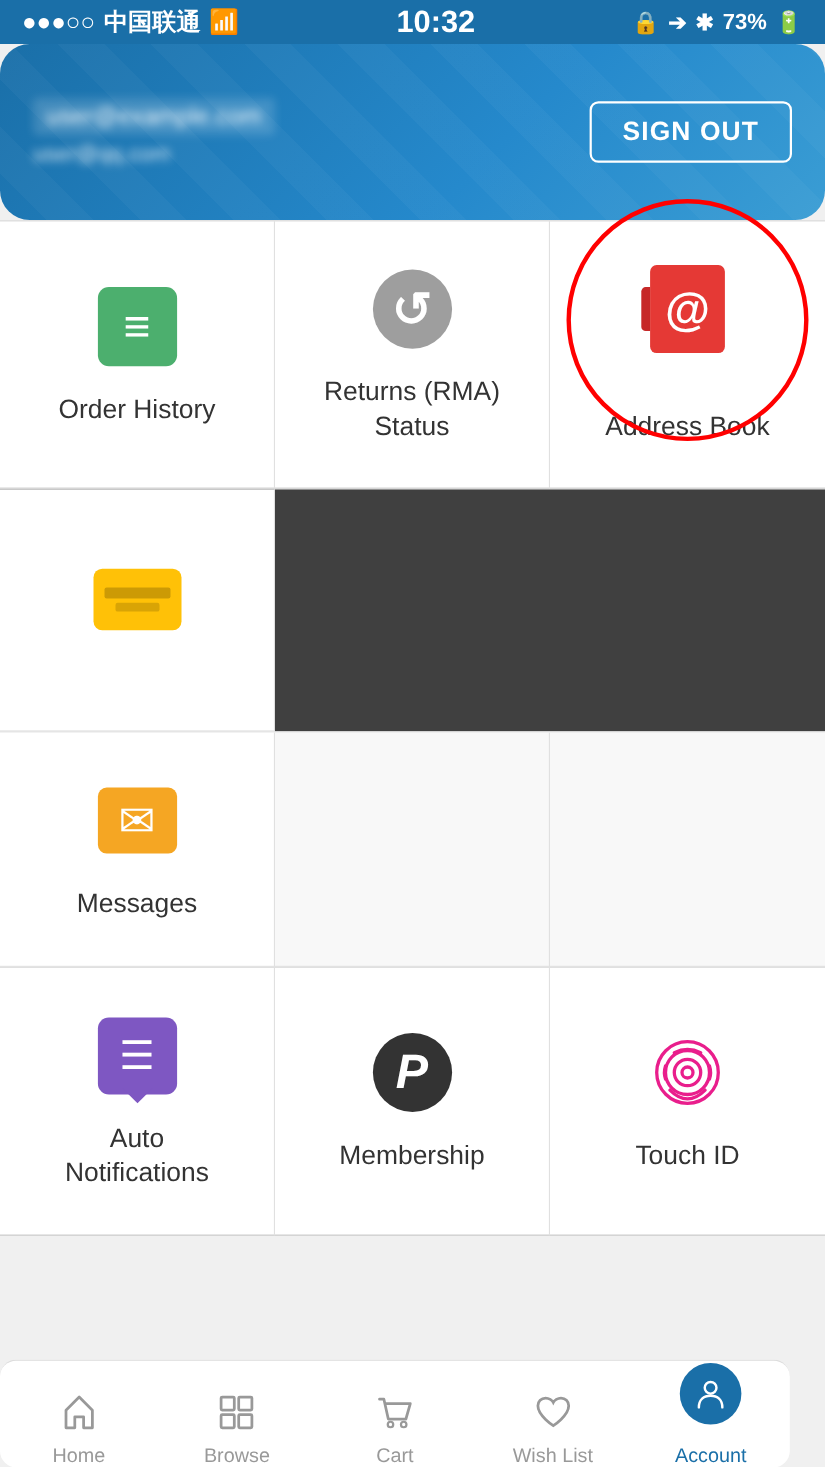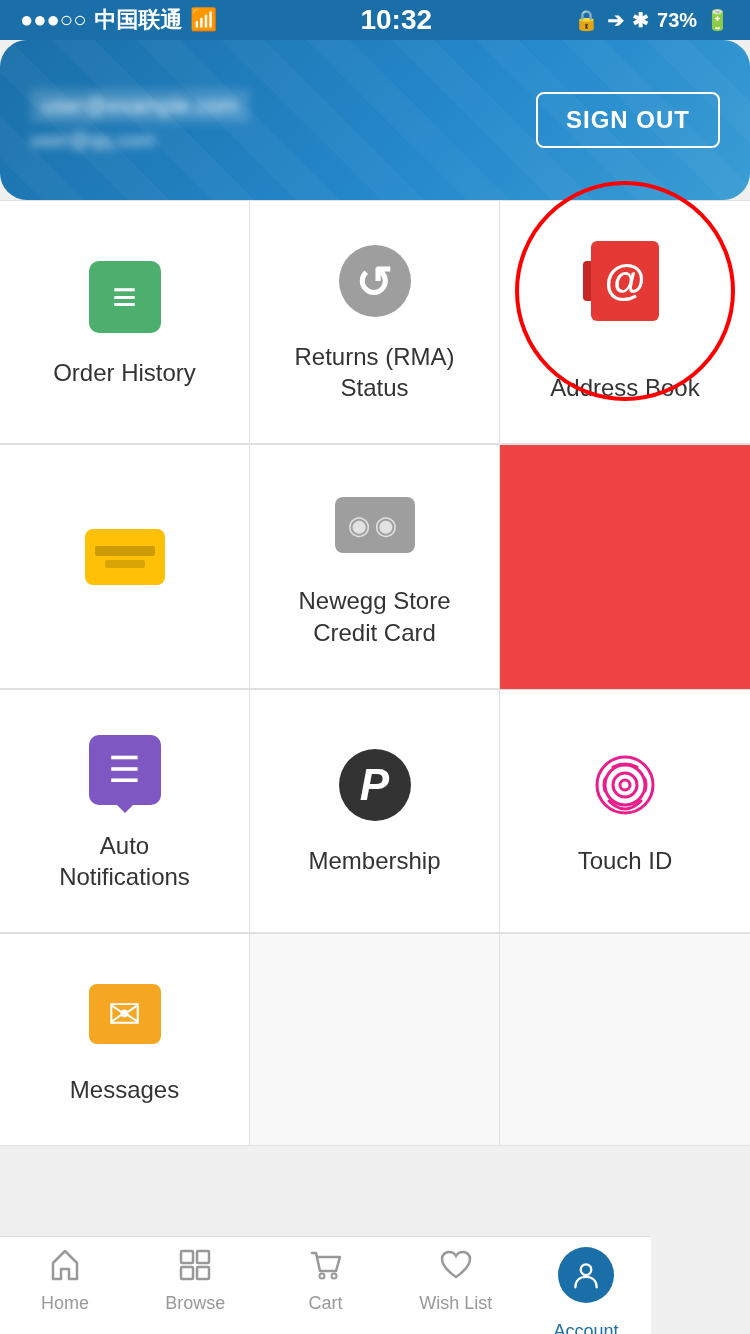--- a/index.html
+++ b/index.html
@@ -77,21 +77,21 @@
       border-radius: 8px;
       font-size: 24px;
       font-weight: 700;
       letter-spacing: 1px;
       cursor: pointer;
       z-index: 1;
     }
 
     
     .grid-container {
-      background: #ef4444;
+      background: #404040;
       display: grid;
       grid-template-columns: 1fr 1fr 1fr;
       border-top: 1px solid #e0e0e0;
     }
     .grid-item {
       display: flex;
       flex-direction: column;
       align-items: center;
       justify-content: center;
       padding: 40px 10px;
@@ -344,26 +344,27 @@
 
     
     .grid-last-row {
       background: #f8f8f8;
     }
 
     
     .tab-bar {
       position: fixed;
       bottom: 0;
-      width: 651px;
+      width: 718px;
       height: 98px;
       background: white;
       border-top: 1px solid #ddd;
       display: flex;
-      align-items: flex-start;
+      align-items: flex-end;
+      border-radius: 15px;
     }
     .tab-item {
       flex: 1;
       display: flex;
       flex-direction: column;
       align-items: center;
       justify-content: center;
       gap: 6px;
       cursor: pointer;
       padding-top: 10px;
@@ -453,28 +454,33 @@
 
     <div class="grid-item">
       <div class="grid-item-icon">
         <div class="icon-payment">
           <div class="stripe1"></div>
           <div class="stripe2"></div>
         </div>
       </div>
     </div>
 
-    <div class="grid-item">
-      <div class="grid-item-icon">
-        <div class="icon-newegg-card"></div>
-      </div>
-      <span class="grid-item-label">Newegg Store<br>Credit Card</span>
-    </div>
-
-
+
+
+  </div>
+
+  <div class="grid-container grid-last-row">
+    <div class="grid-item" style="min-height: 170px;">
+      <div class="grid-item-icon">
+        <div class="icon-messages"></div>
+      </div>
+      <span class="grid-item-label">Messages</span>
+    </div>
+    <div class="grid-item" style="min-height:170px; background:#f8f8f8;"></div>
+    <div class="grid-item" style="min-height:170px; background:#f8f8f8;"></div>
   </div>
 
   <div class="grid-container">
 
     <div class="grid-item">
       <div class="grid-item-icon">
         <div class="icon-notifications"></div>
       </div>
       <span class="grid-item-label">Auto<br>Notifications</span>
     </div>
@@ -498,31 +504,20 @@
             <path d="M12 26 Q10 32 12 38" stroke="#e91e8c" stroke-width="3" fill="none" stroke-linecap="round"></path>
             <path d="M52 26 Q54 32 52 38" stroke="#e91e8c" stroke-width="3" fill="none" stroke-linecap="round"></path>
             <path d="M16 48 Q24 56 32 56 Q40 56 48 48" stroke="#e91e8c" stroke-width="3" fill="none" stroke-linecap="round"></path>
           </svg>
         </div>
       </div>
       <span class="grid-item-label">Touch ID</span>
     </div>
 
   </div>
-
-  <div class="grid-container grid-last-row">
-    <div class="grid-item" style="min-height: 170px;">
-      <div class="grid-item-icon">
-        <div class="icon-messages"></div>
-      </div>
-      <span class="grid-item-label">Messages</span>
-    </div>
-    <div class="grid-item" style="min-height:170px; background:#f8f8f8;"></div>
-    <div class="grid-item" style="min-height:170px; background:#f8f8f8;"></div>
-  </div>
 </div>
 
 <div class="tab-bar">
 
   <div class="tab-item">
     <div>
       <svg width="36" height="36" viewBox="0 0 36 36" fill="none">
         <path d="M6 16L18 4L30 16V32H22V22H14V32H6V16Z" stroke="#999" stroke-width="2.5" fill="none" stroke-linejoin="round"></path>
       </svg>
     </div>

